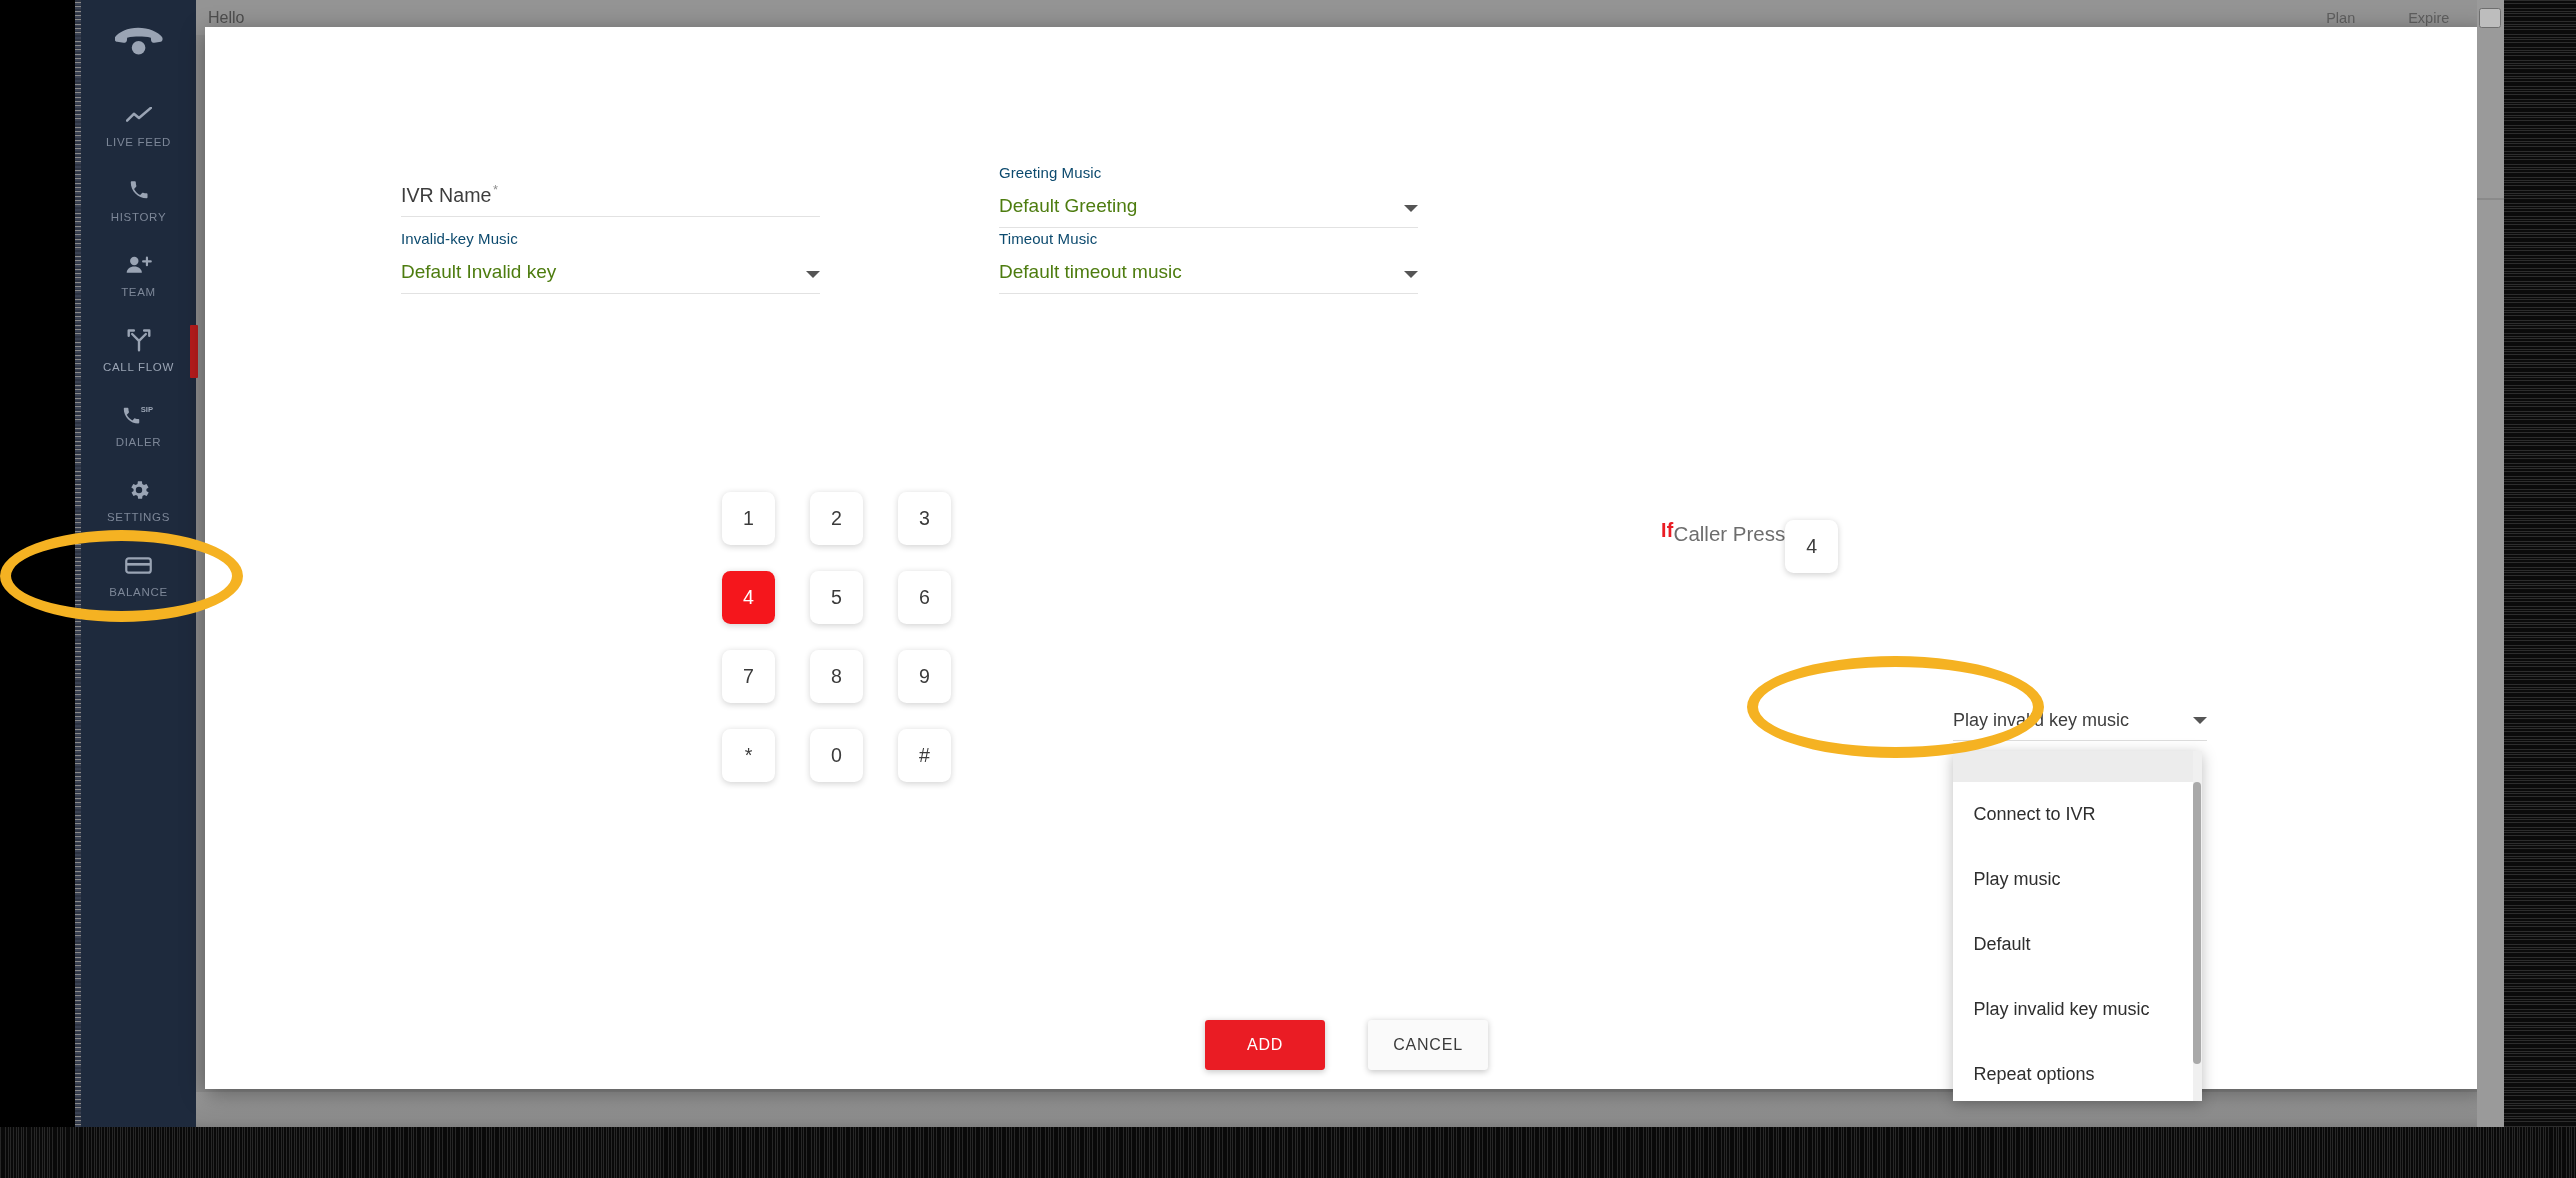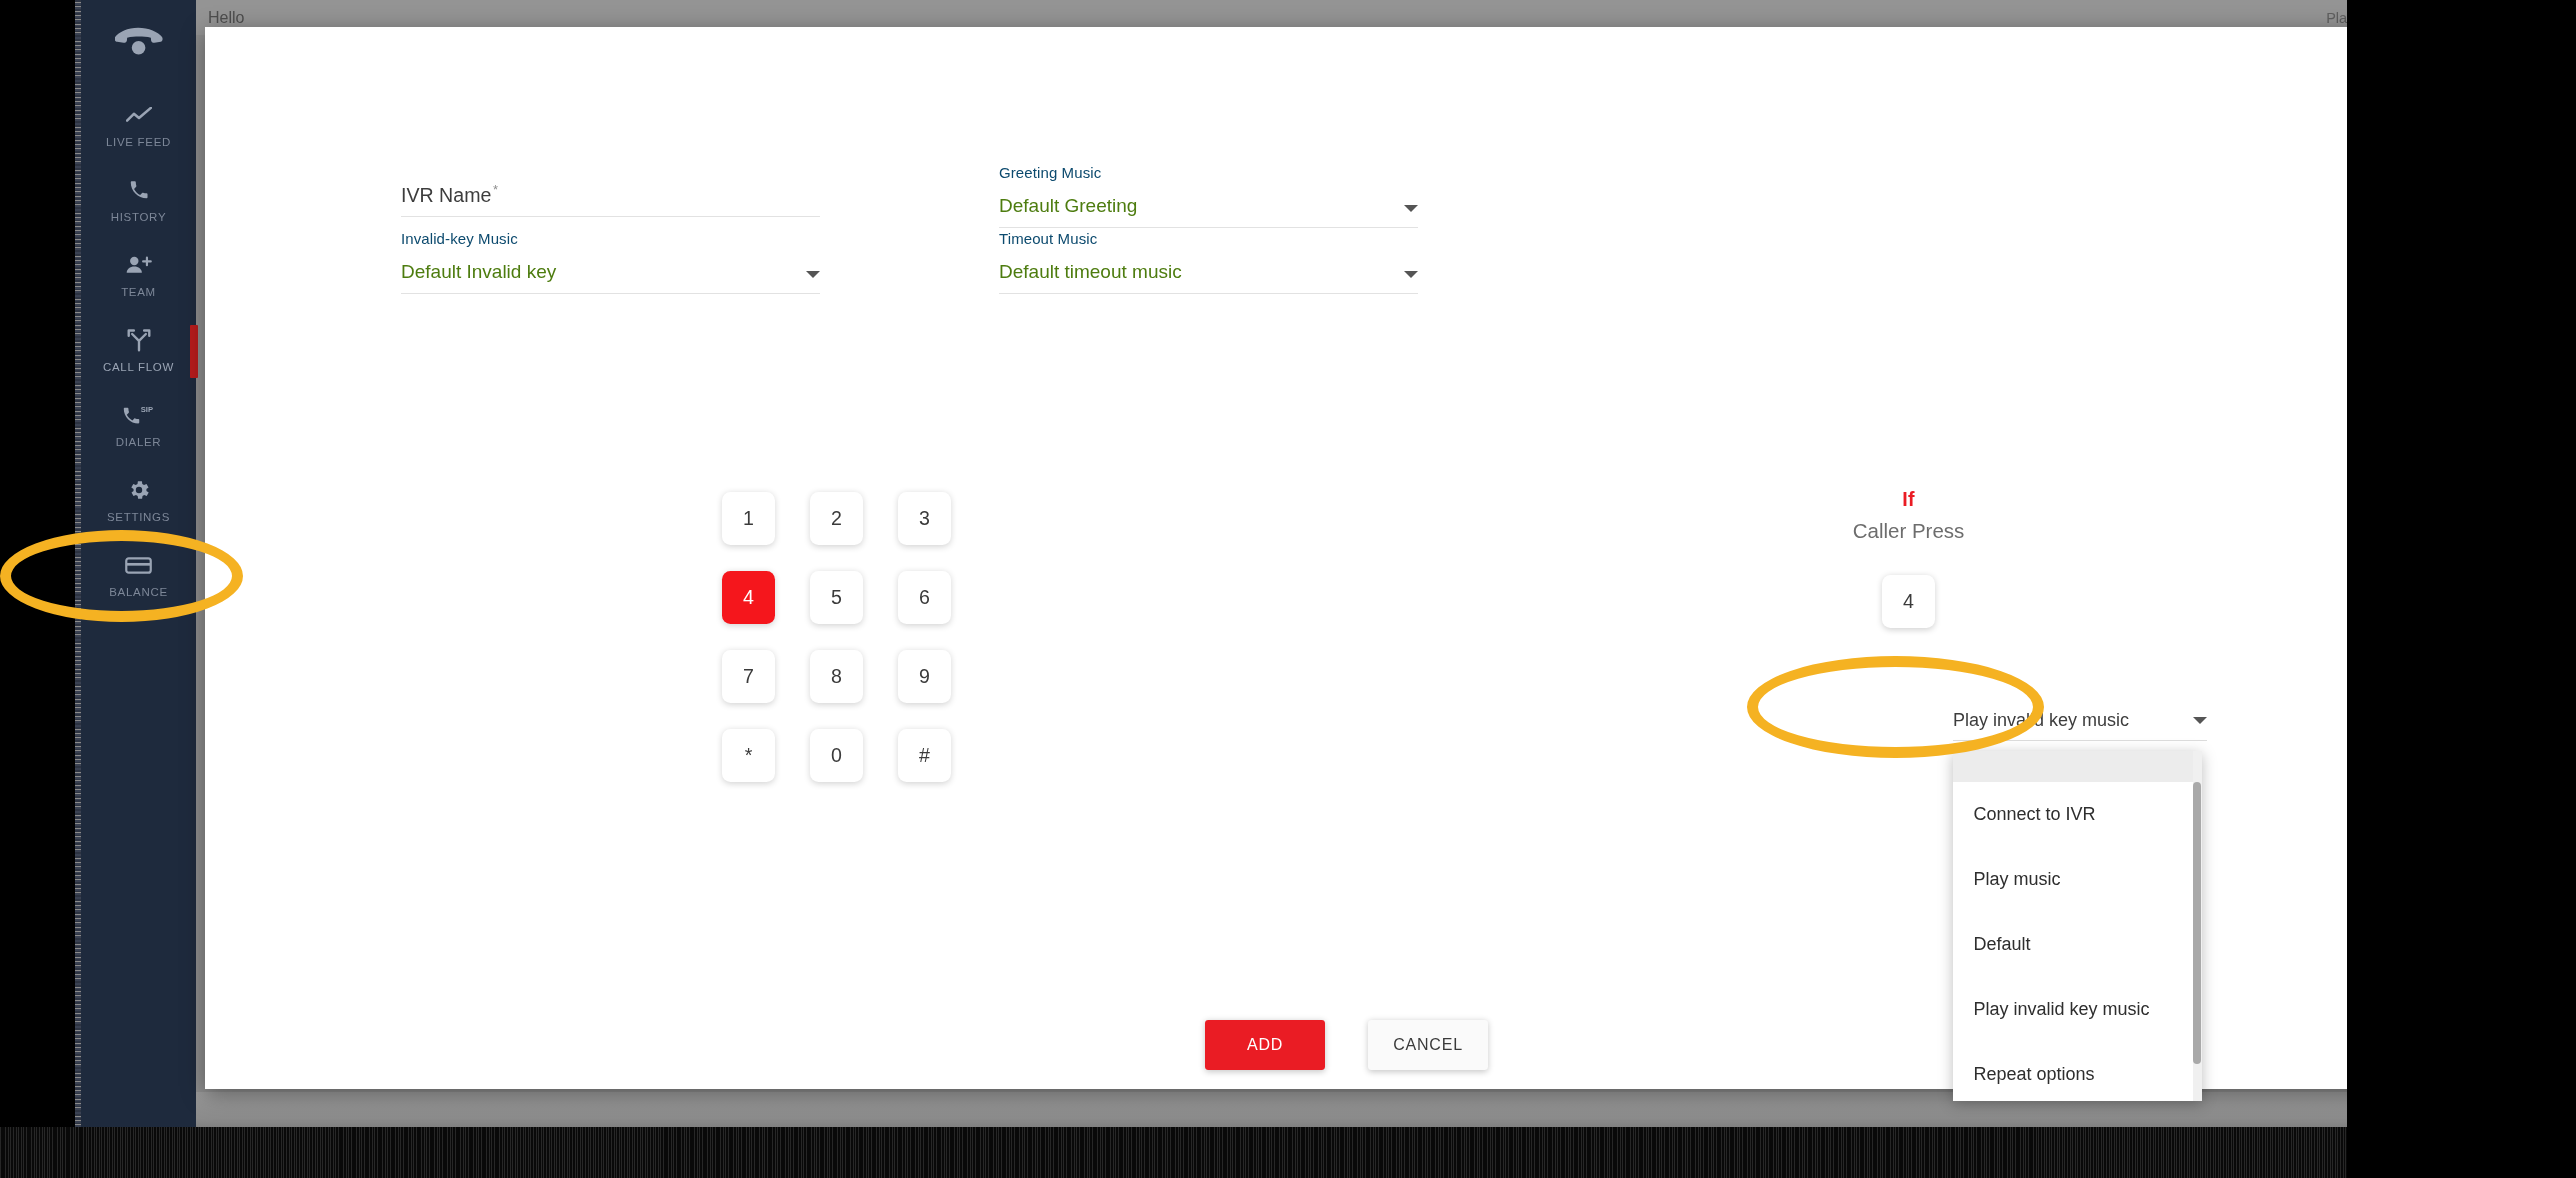--- a/index.html
+++ b/index.html
@@ -4,21 +4,21 @@
 <style>
   * { box-sizing: border-box; margin: 0; padding: 0; }
   html, body {
     width: 2576px; height: 1179px;
     background: #000;
     font-family: "Liberation Sans", sans-serif;
     overflow: hidden;
   }
   #screen {
     position: relative;
-    width: 2347px; height: 1179px;
+    width: 2576px; height: 1179px;
     background: #000;
     overflow: hidden;
   }
 
   
   #page-backdrop {
     position: absolute;
     left: 75px; top: 0; width: 2429px; height: 1140px;
     background: #8d8d8d;
   }
@@ -128,21 +128,21 @@
     background: #fff; box-shadow: 0 1.7px 6px rgba(0,0,0,.17);
     display: flex; align-items: center; justify-content: center;
     font-size: 19.6px; color: #3b3b3b; cursor: pointer;
     font-family: "Liberation Sans", sans-serif;
   }
   .key.selected { background: #f5161c; color: #fff; }
 
   
   #press-panel {
     position: absolute; left: 1456px; top: 461px; width: 495px;
-    display: flex; flex-direction: column; align-items: center;
+    display: flex; flex-direction: row; align-items: center;
   }
   #press-panel .if-word { color: #ea1c24; font-size: 19.6px; font-weight: 700; letter-spacing:0.3px;}
   #press-panel .caller-press { color: #6d6d6d; font-size: 20.5px; margin-top: 8.5px; }
   #press-panel .press-key {
     margin-top: 32px;
     width: 53px; height: 53px; border-radius: 8.5px; background: #fff;
     box-shadow: 0 1.7px 6.8px rgba(0,0,0,.18);
     display: flex; align-items: center; justify-content: center;
     font-size: 19.6px; color: #3b3b3b;
   }

